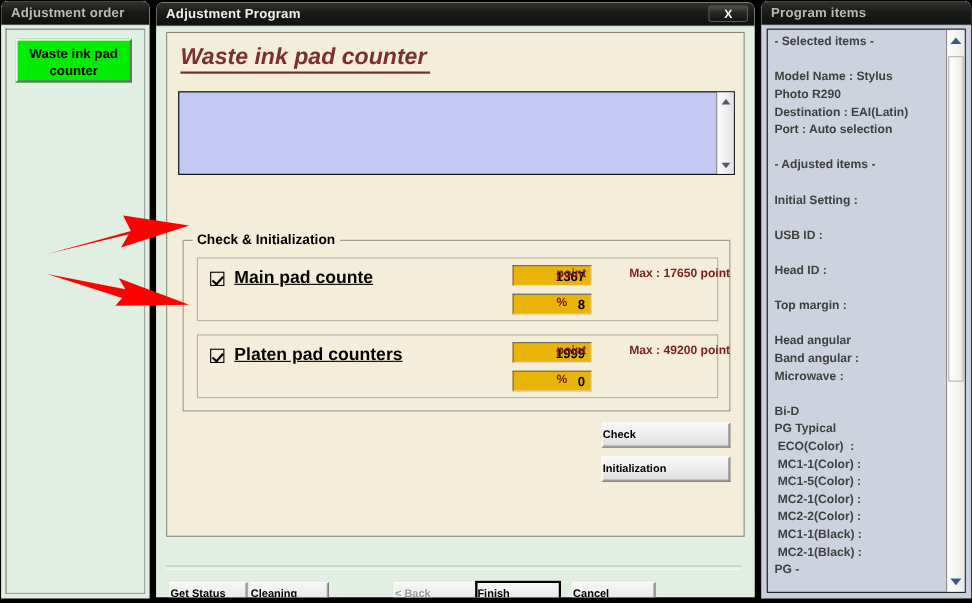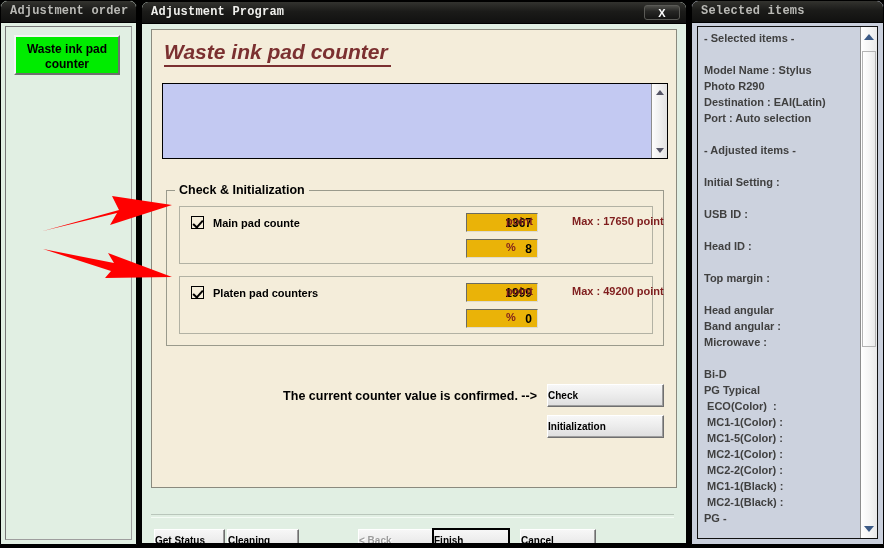--- a/index.html
+++ b/index.html
@@ -41,21 +41,20 @@
   }
   .titlebar .tl {
     position: absolute;
     left: 9px;
     top: 3px;
     font-size: 12px;
     font-weight: bold;
     color: #b9b9b5;
     letter-spacing: .2px;
     white-space: nowrap;
-    font-family: Liberation Mono, monospace;
   }
   .titlebar.active .tl { color: #efefec; }
 
   .closebtn {
     position: absolute;
     right: 6px;
     top: 3px;
     width: 36px;
     height: 15px;
     background: linear-gradient(180deg,#4e4e4a 0%, #272725 40%, #141413 100%);
@@ -179,21 +178,21 @@
   }
   .vsb .arr.up { top: 1px; }
   .vsb .arr.dn { bottom: 1px; }
   .tri-up { width:0;height:0;border-left:4px solid transparent;border-right:4px solid transparent;border-bottom:5px solid #556; }
   .tri-dn { width:0;height:0;border-left:4px solid transparent;border-right:4px solid transparent;border-top:5px solid #556; }
 
   
   .groupbox {
     position: absolute;
     left: 14px;
-    top: 160px;
+    top: 188px;
     width: 498px;
     height: 156px;
     border: 1px solid #9a9a8c;
     box-sizing: border-box;
   }
   .groupbox > .legend {
     position: absolute;
     left: 8px;
     top: -8px;
     background: #f4edda;
@@ -229,24 +228,25 @@
     content: "";
     position: absolute;
     left: 3px; top: 1px;
     width: 4px; height: 8px;
     border: solid #000;
     border-width: 0 2px 2px 0;
     transform: rotate(42deg);
   }
   .cblabel {
     margin-left: 9px;
-    font-size: 11px;
+    font-size: 16px;
     font-weight: bold;
     color: #000;
     white-space: nowrap;
+    text-decoration: underline;
   }
 
   .numfield {
     position: absolute;
     width: 72px;
     height: 19px;
     background: #eab308;
     border: 1px solid;
     border-color: #6b6b62 #dedad0 #dedad0 #6b6b62;
     box-sizing: border-box;
@@ -440,21 +440,20 @@
             </div>
             <div class="numfield nf1">1999</div>
             <div class="numfield nf2">0</div>
             <div class="unit u-point">point</div>
             <div class="unit u-pct">%</div>
             <div class="unit u-max">Max : 49200 point</div>
           </div>
         </div>
 
         <div class="confirm-wrap">
-          <div class="confirm-line cl1">The current counter value is confirmed. --&gt;</div>
           <div class="winbtn btn-check">Check</div>
           <div class="winbtn btn-init">Initialization</div>
         </div>
 
       </div>
 
       <div class="sep"></div>
 
       <div class="foot">
         <div class="winbtn btn-getstatus">Get Status</div>
@@ -462,21 +461,21 @@
         <div class="winbtn btn-back disabled">&lt; Back</div>
         <div class="winbtn btn-finish">Finish</div>
         <div class="winbtn btn-cancel">Cancel</div>
       </div>
 
     </div>
   </div>
 
   <div class="win" id="win-items">
     <div class="titlebar">
-      <div class="tl">Selected items</div>
+      <div class="tl">Program items</div>
     </div>
     <div class="ibody">
       <div class="items-text">- Selected items -
 
 Model Name : Stylus
 Photo R290
 Destination : EAI(Latin)
 Port : Auto selection
 
 - Adjusted items -

